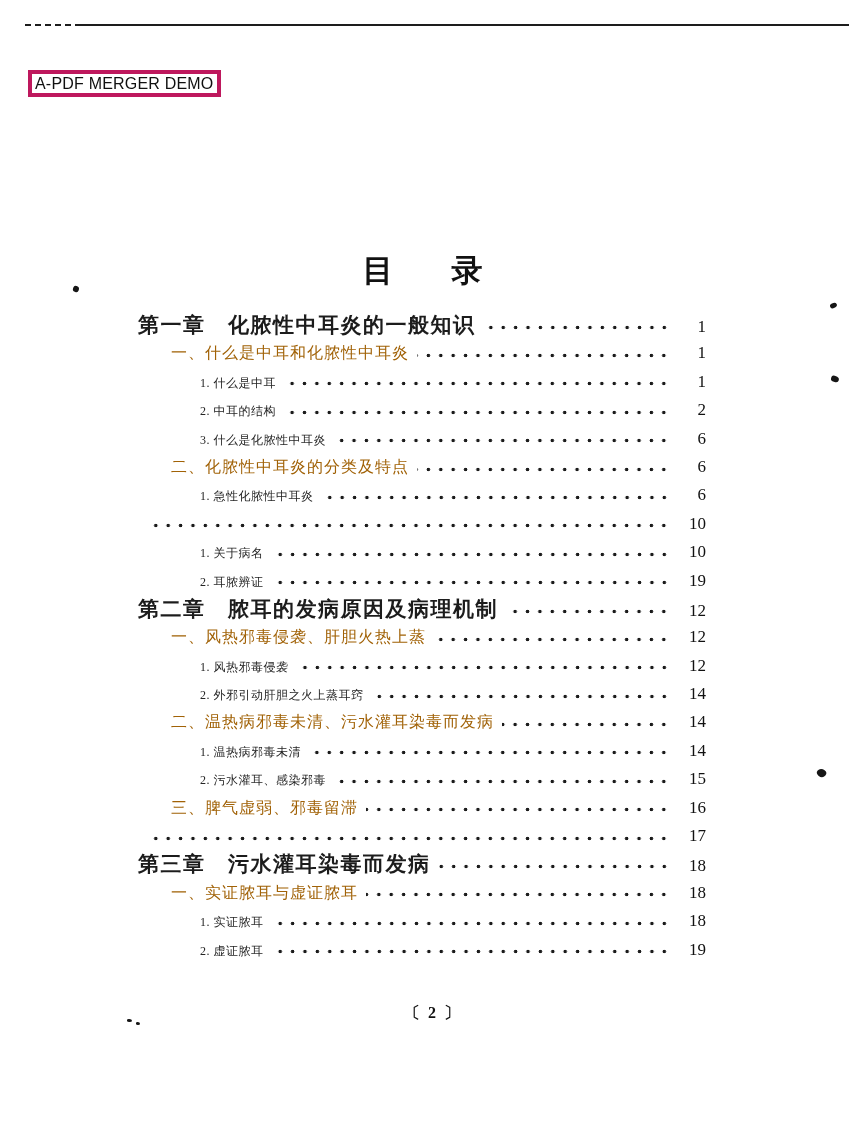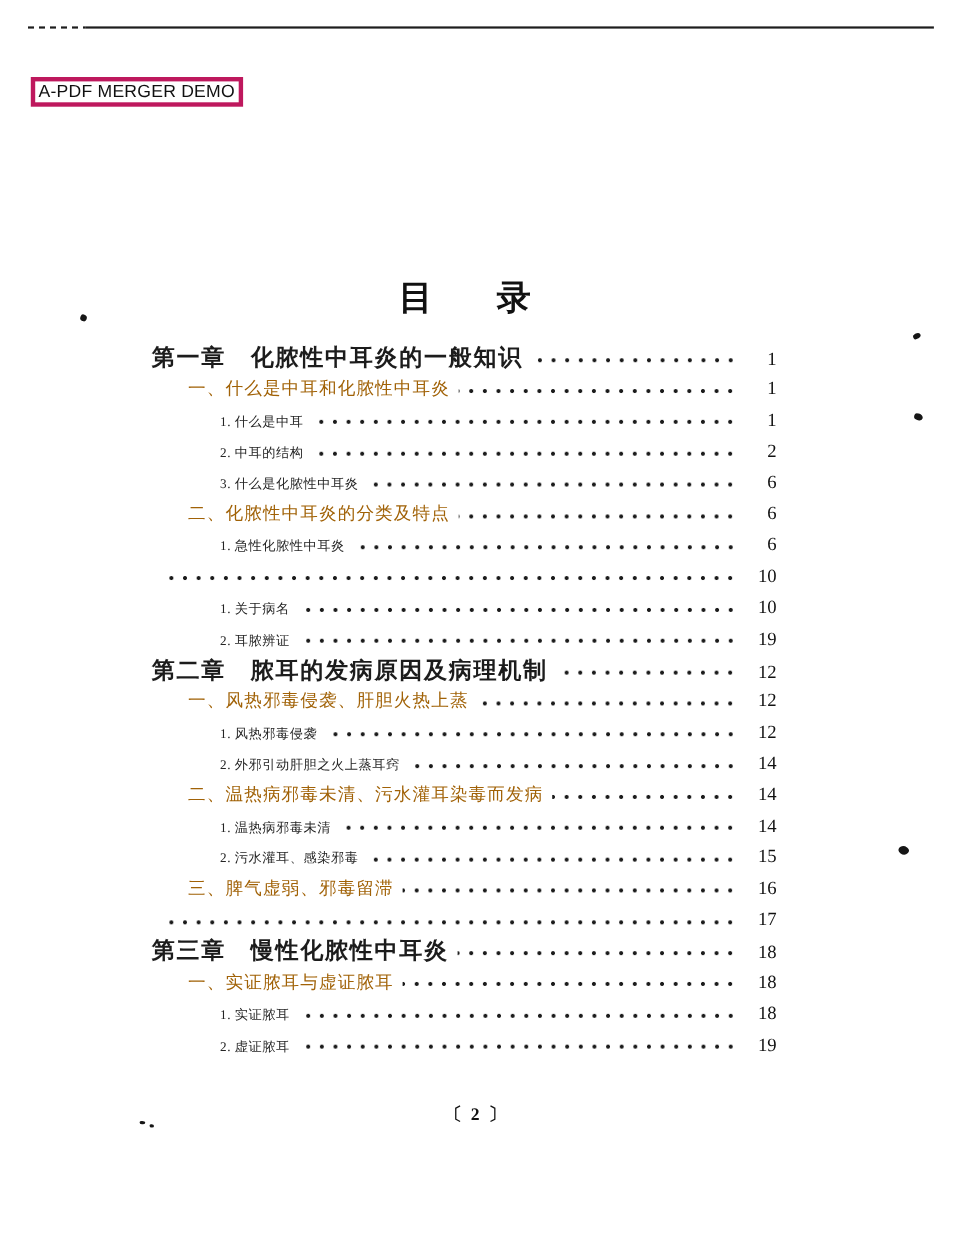--- a/index.html
+++ b/index.html
@@ -165,21 +165,21 @@
     <div class="toc-row section">
     <span class="label">三、脾气虚弱、邪毒留滞</span>
     <span class="leader"></span>
     <span class="page-num">16</span>
   </div>
     <div class="toc-row section">
     <span class="leader"></span>
     <span class="page-num">17</span>
   </div>
     <div class="toc-row chapter">
-    <span class="label">第三章　慢性化脓性中耳炎</span>
+    <span class="label">第三章　污水灌耳染毒而发病</span>
     <span class="leader"></span>
     <span class="page-num">18</span>
   </div>
     <div class="toc-row section">
     <span class="label">一、实证脓耳与虚证脓耳</span>
     <span class="leader"></span>
     <span class="page-num">18</span>
   </div>
     <div class="toc-row item">
     <span class="label">1. 实证脓耳</span>

